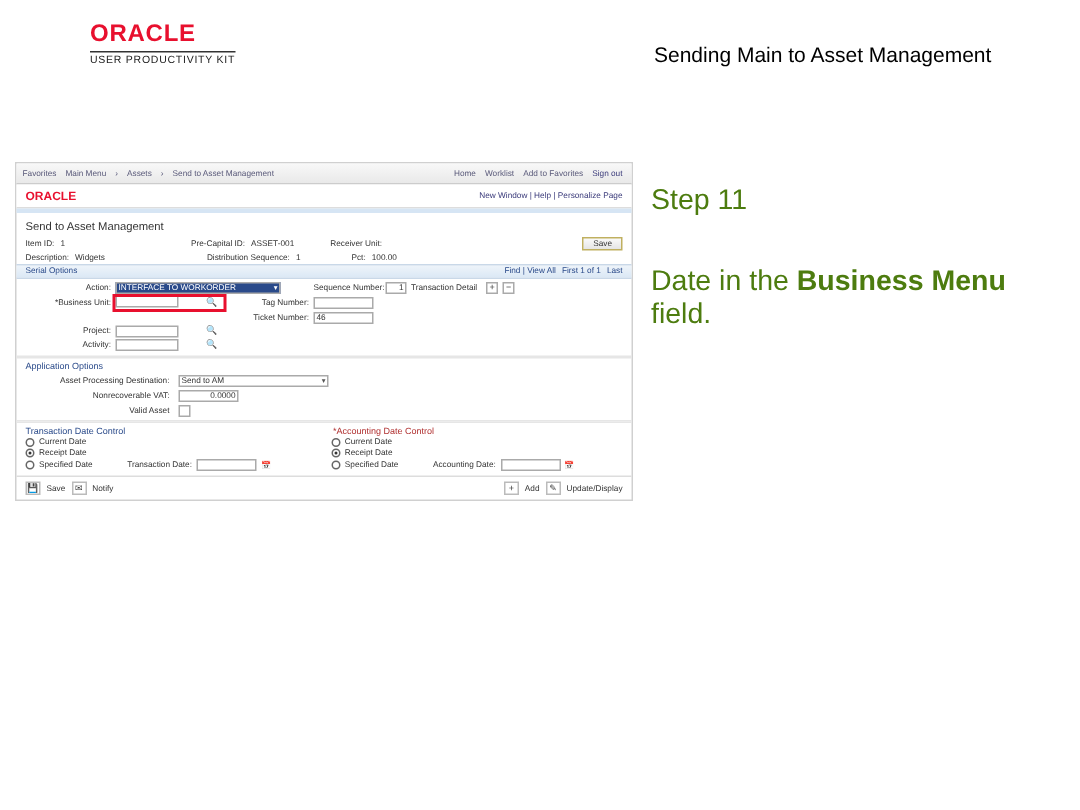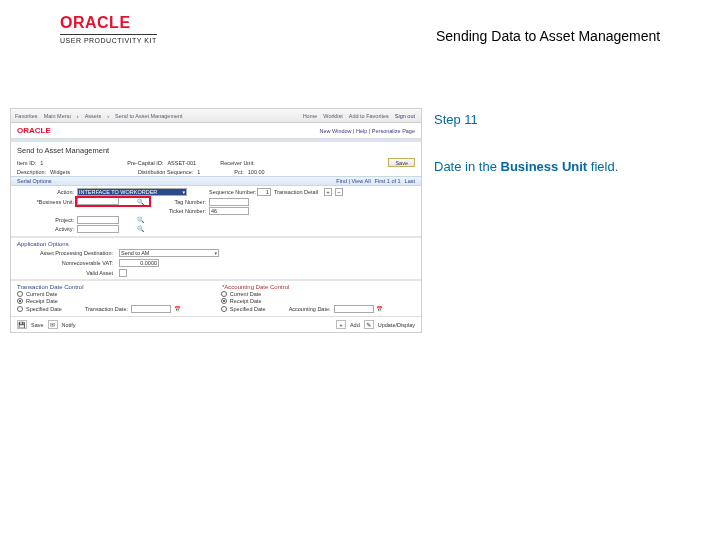--- a/index.html
+++ b/index.html
@@ -47,22 +47,23 @@
     display: flex;
     margin-top: 56px;
   }
   .screenshot-col {
     width: 412px;
     margin-left: 10px;
   }
   .instr-col {
     margin-left: 12px;
     width: 270px;
-    font-size: 13px;
-    color: #0369a1;
+    font-size: 19px;
+    color: #4d7c0f;
+    margin-top: 11px;
   }
   .instr-step {
     margin-top: 4px;
   }
   .instr-text {
     margin-top: 32px;
   }
   .instr-text b { font-weight: bold; }
 
   
@@ -261,21 +262,21 @@
 </style>
 </head>
 <body>
 
 <div class="header">
   <div class="logo-block">
     <div class="oracle-logo">ORACLE</div>
     <div class="upk">USER PRODUCTIVITY KIT</div>
   </div>
 </div>
-<div class="doc-title">Sending Data to Asset Management</div>
+<div class="doc-title">Sending Main to Asset Management</div>
 
 <div class="main">
   <div class="screenshot-col">
     <div class="app">
 
       <div class="app-tabs">
         <span>Favorites</span>
         <span>Main Menu</span>
         <span>›</span>
         <span>Assets</span>
@@ -441,16 +442,16 @@
         <span class="lbl">Add</span>
         <span style="border:1px solid #bbb;width:10px;height:9px;text-align:center;line-height:8px">✎</span>
         <span class="lbl">Update/Display</span>
       </div>
     </div>
   </div>
 
   <div class="instr-col">
     <div class="instr-step">Step 11</div>
     <div class="instr-text">
-      <span>Date in the </span><b>Business Unit</b><span> field.</span>
+      <span>Date in the </span><b>Business Menu</b><span> field.</span>
     </div>
   </div>
 </div>
 
 </body></html>

